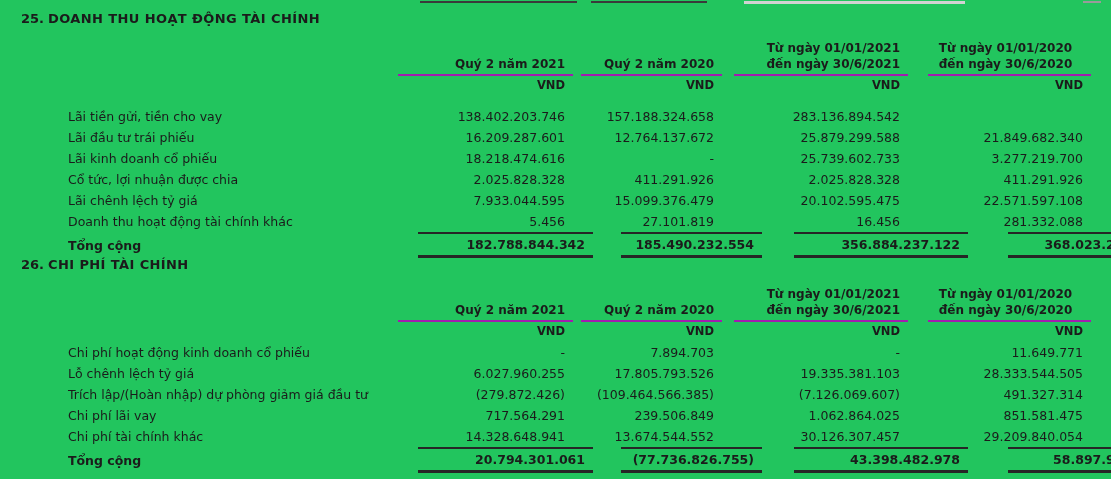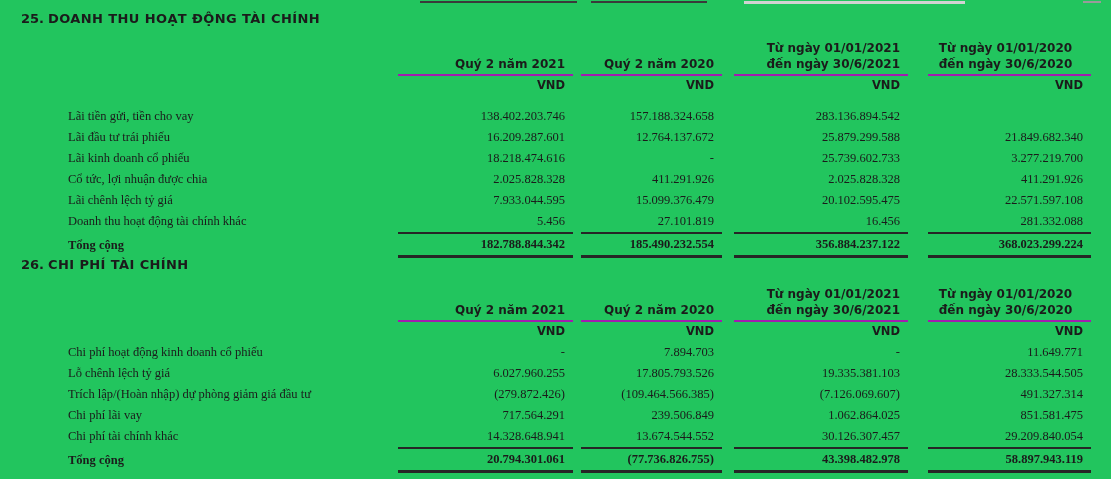--- a/index.html
+++ b/index.html
@@ -26,28 +26,28 @@
   .th{border-bottom:2px solid #a21caf;font-weight:bold;font-size:12px;text-align:right;
       padding:0 8px 2px 0;line-height:16px;}
   .th.c2{margin-left:8px;}
   .th.c3{margin-left:12px;}
   .th.c4{margin-left:20px;text-align:center;}
   .th .l1{display:block;}
 
   .vnd-row{position:absolute;top:68px;left:0;width:1111px;}
   .vnd{text-align:right;padding-right:8px;font-weight:bold;font-size:11.5px;line-height:15px;}
 
-  .rows{position:absolute;top:96px;left:0;width:1022px;font-family:Liberation Serif, serif;}
+  .rows{position:absolute;top:96px;left:0;width:1022px;}
   .s26 .rows{top:86px;}
   .tr{height:21px;align-items:center;}
   .td{font-size:12.5px;line-height:15px;}
   .td.label{padding-left:68px;white-space:nowrap;}
   .td.num{text-align:right;padding-right:8px;font-variant-numeric:tabular-nums;white-space:nowrap;}
 
-  .tr.total{height:26px;font-weight:bold;}
+  .tr.total{height:26px;font-weight:bold;gap:20px;}
   .tr.total .td.label{font-size:12.5px;}
   .tr.total .td.num{display:flex;align-items:center;justify-content:flex-end;height:100%;
       box-sizing:border-box;border-top:2px solid #262626;border-bottom:3px solid #262626;}
   .tr.total .td.num.c2{margin-left:8px;}
   .tr.total .td.num.c3{margin-left:12px;}
   .tr.total .td.num.c4{margin-left:20px;text-align:center;}
 </style>
 </head>
 <body>
 

